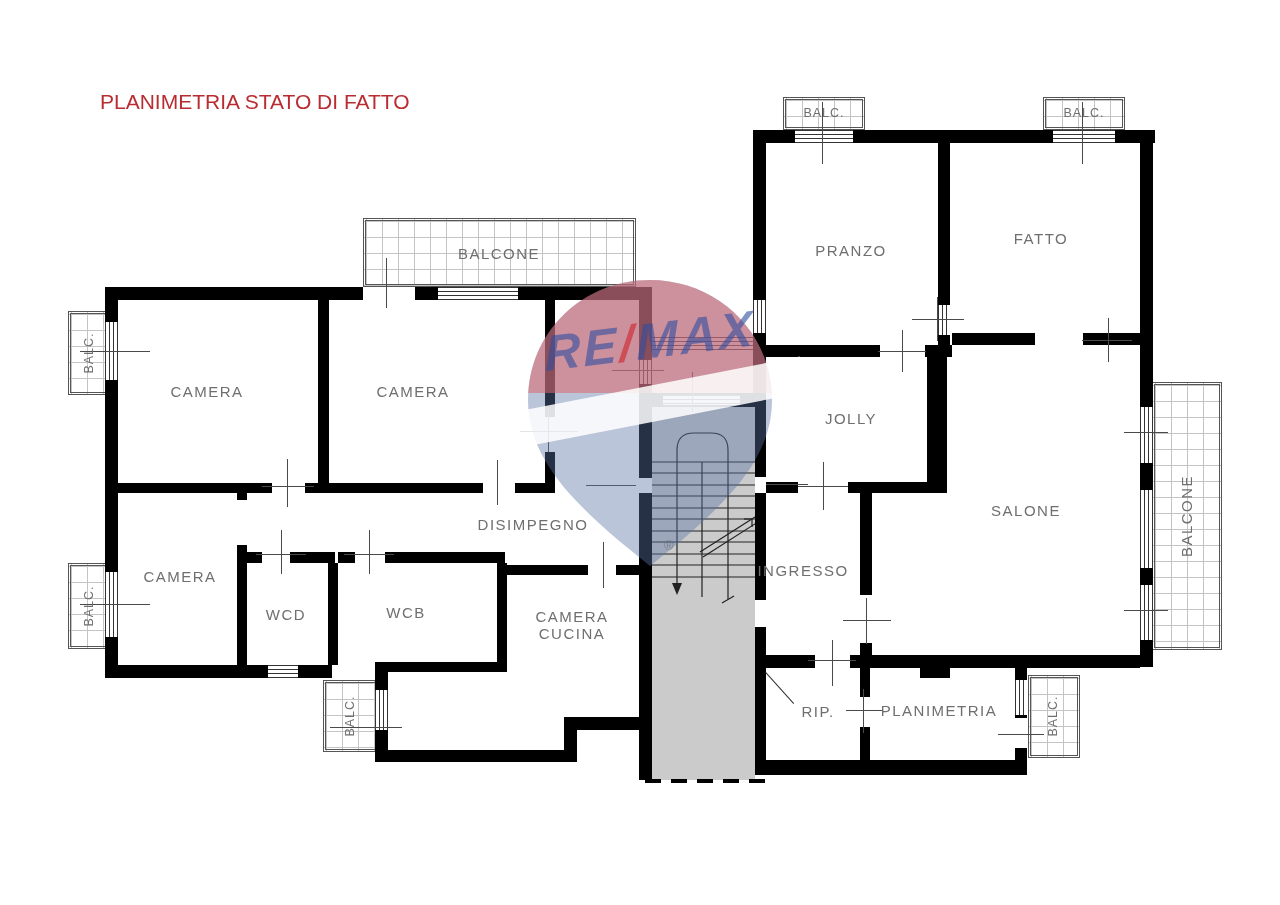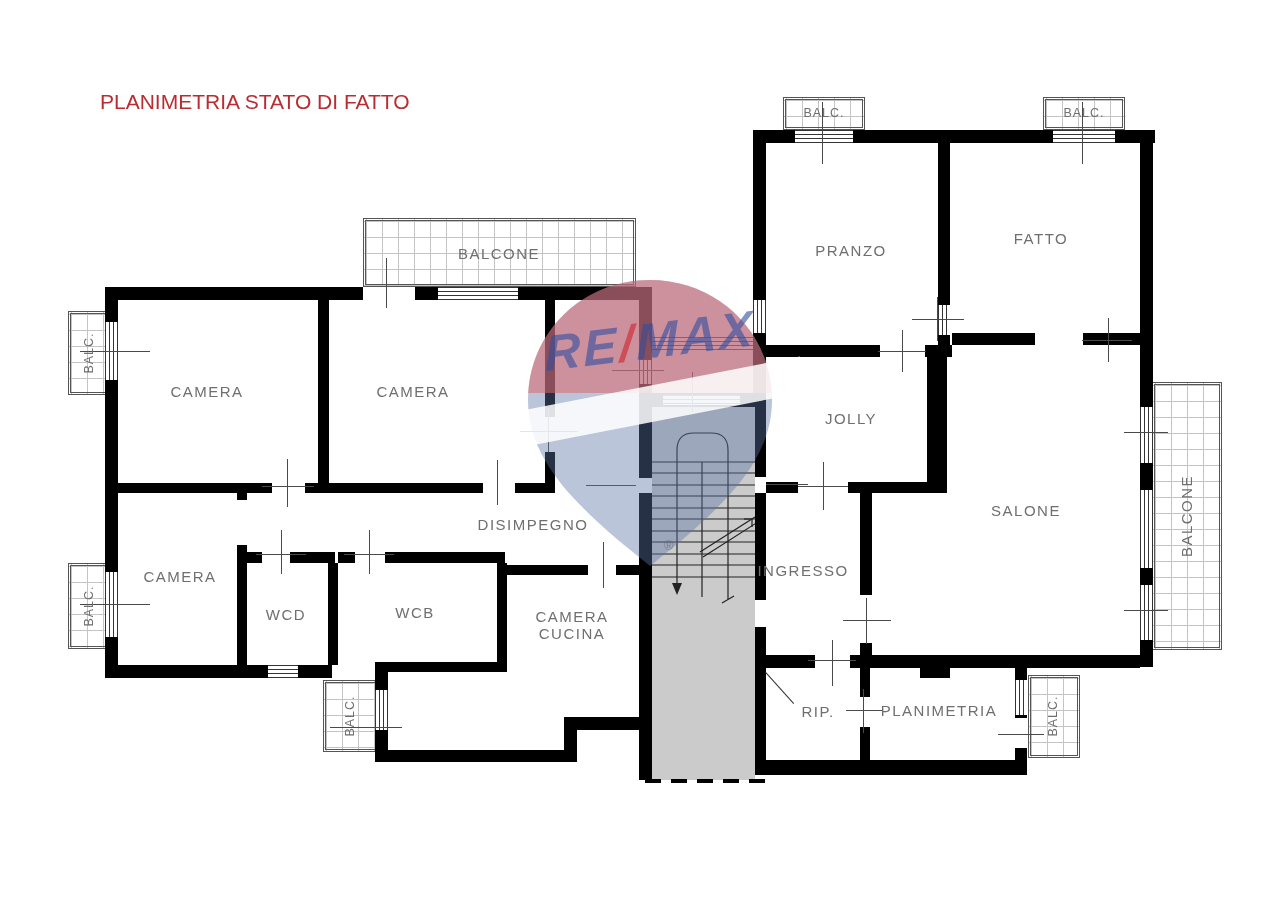--- a/index.html
+++ b/index.html
@@ -198,21 +198,21 @@
     <i class="tv" style="left:692px;top:372px;height:40px"></i>
     <i class="th" style="left:612px;top:370px;width:52px"></i>
     <i class="th" style="left:766px;top:484px;width:42px"></i>
     <i class="th" style="left:586px;top:485px;width:50px"></i>
   </div>
 
   <span class="rlabel" style="left:207px;top:391px">CAMERA</span>
   <span class="rlabel" style="left:413px;top:391px">CAMERA</span>
   <span class="rlabel" style="left:180px;top:576px">CAMERA</span>
   <span class="rlabel" style="left:286px;top:614px">WCD</span>
-  <span class="rlabel" style="left:415px;top:612px">WCB</span>
+  <span class="rlabel" style="left:406px;top:612px">WCB</span>
   <span class="rlabel" style="left:533px;top:524px">DISIMPEGNO</span>
   <span class="rlabel" style="left:572px;top:616px">CAMERA</span>
   <span class="rlabel" style="left:572px;top:633px">CUCINA</span>
   <span class="rlabel" style="left:851px;top:250px">PRANZO</span>
   <span class="rlabel" style="left:1041px;top:238px">FATTO</span>
   <span class="rlabel" style="left:851px;top:418px">JOLLY</span>
   <span class="rlabel" style="left:1026px;top:510px">SALONE</span>
   <span class="rlabel" style="left:803px;top:570px">INGRESSO</span>
   <span class="rlabel" style="left:818px;top:711px">RIP.</span>
   <span class="rlabel" style="left:939px;top:710px">PLANIMETRIA</span>

